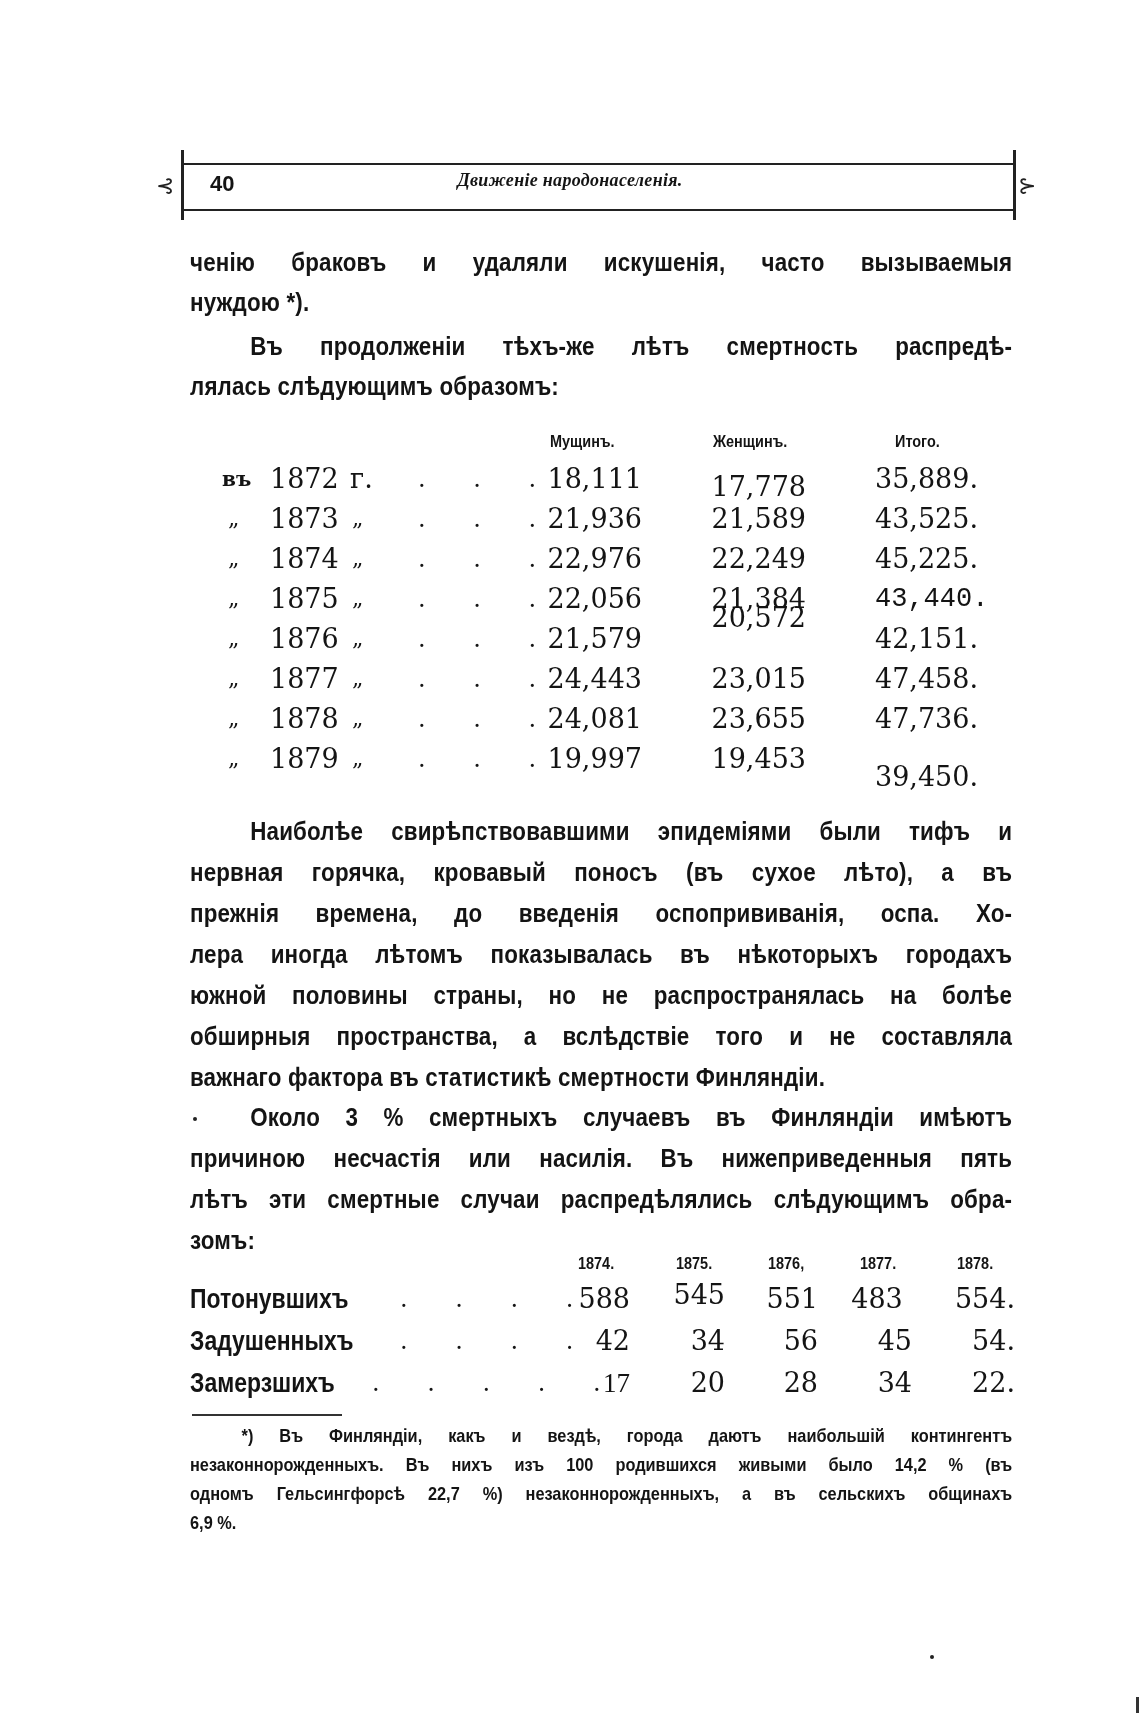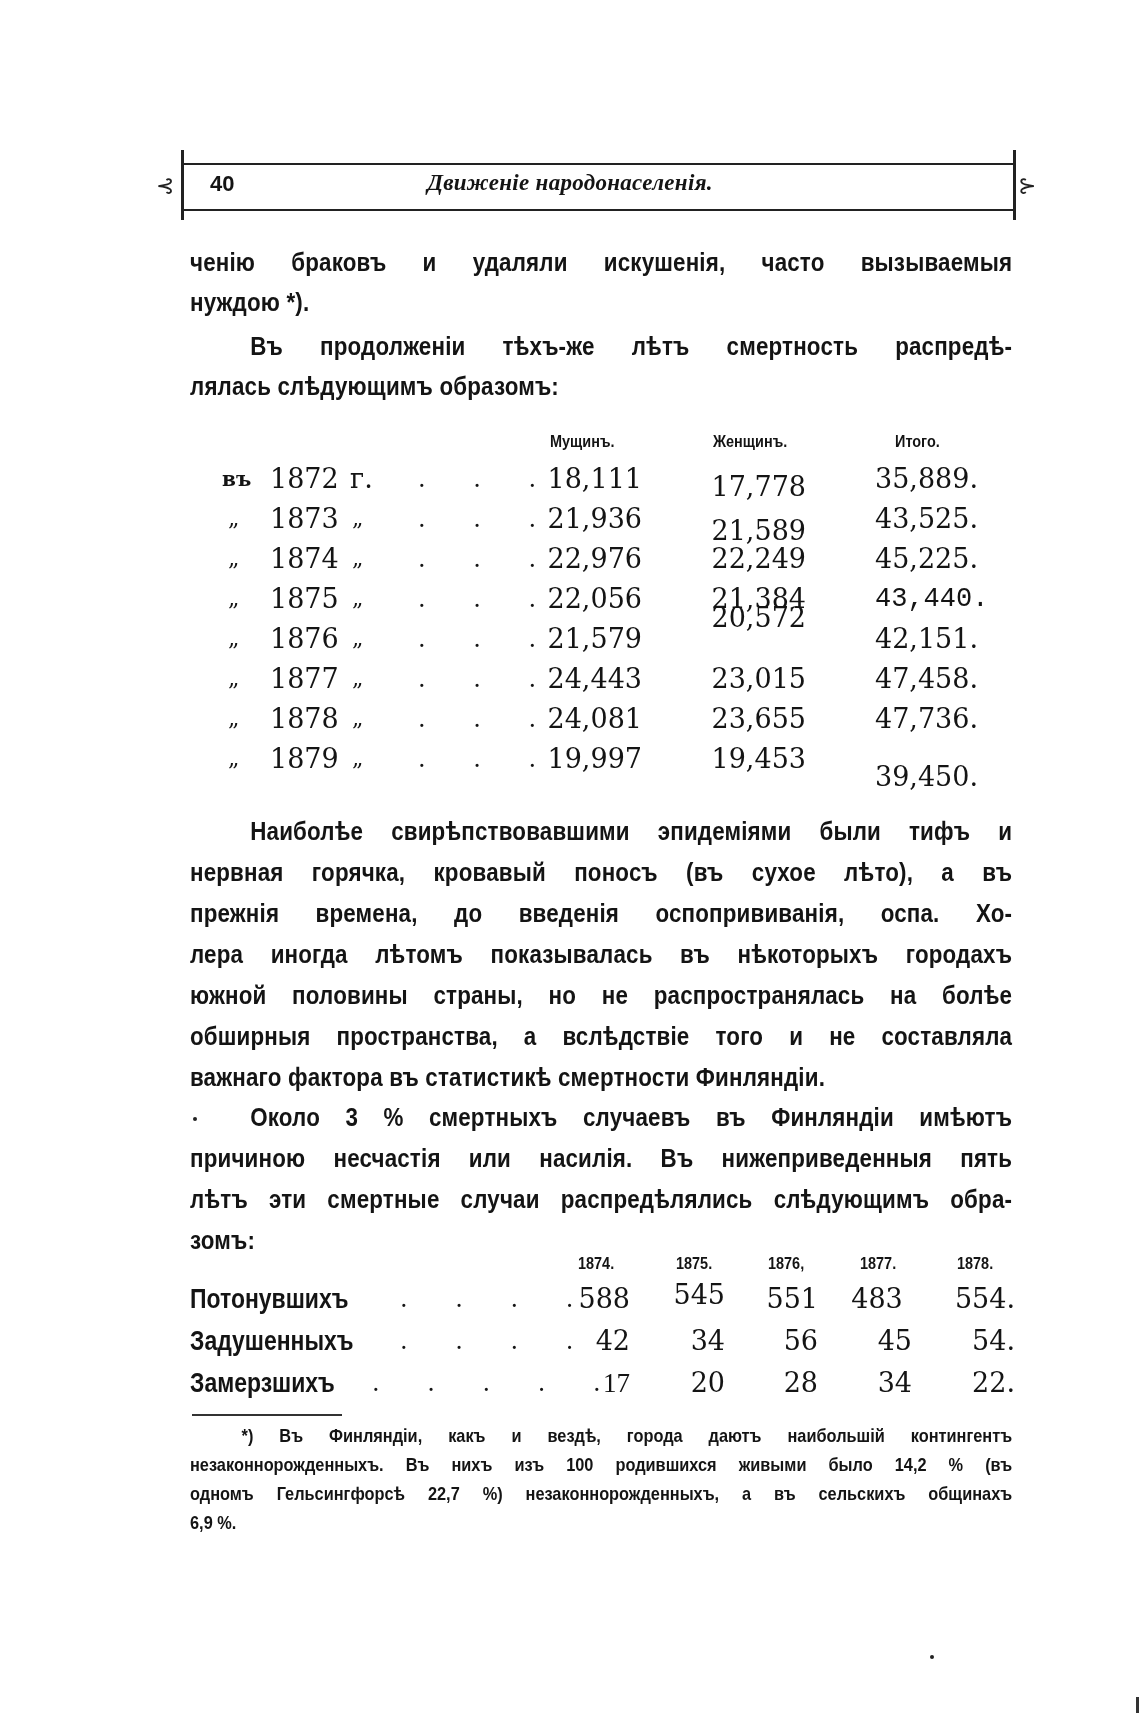--- a/index.html
+++ b/index.html
@@ -6,21 +6,21 @@
   body { width:1140px; height:1735px; position:relative; overflow:hidden;
          font-family:"DejaVu Serif", serif; color:#141414; }
   .abs { position:absolute; }
   
   .hdr-box { left:183px; top:163px; width:832px; height:44px;
              border-top:2px solid #222; border-bottom:2px solid #222; }
   .hdr-bar { top:150px; width:3px; height:70px; background:#222; }
   .orn { font-size:22px; line-height:22px; color:#222; top:175px; }
   .page-num { left:210px; top:171px; font-family:"Liberation Sans", sans-serif; font-weight:bold; font-size:22px; }
   .running-title { left:0; width:1140px; top:170px; text-align:center; font-family:"Liberation Serif", serif;
-                   font-style:italic; font-weight:bold; font-size:23px; letter-spacing:0.3px; }
+                   font-style:italic; font-weight:bold; font-size:18px; letter-spacing:0.3px; }
   
   .line { left:190px; width:822px; font-family:"Liberation Sans", sans-serif; font-weight:bold;
           font-size:26px; line-height:30px; transform:scaleX(0.86); transform-origin:left top;
           white-space:nowrap; letter-spacing:0.2px; }
   .line.just { text-align:justify; text-align-last:justify; width:956px; }
   .line.indent { text-indent:70px; }
   
   .thdr { font-family:"Liberation Sans", sans-serif; font-weight:bold; font-size:17px;
           transform:scaleX(0.85); transform-origin:left top; white-space:nowrap; }
   .cell { font-family:"DejaVu Serif", serif; font-size:27px; line-height:32px; white-space:nowrap; }
@@ -63,21 +63,21 @@
     <div class="abs cell num" style="left:520px; width:122px; top:463px;">18,111</div>
     <div class="abs cell num" style="left:684px; width:122px; top:463px;margin-top:8px;">17,778</div>
     <div class="abs cell" style="left:875px; top:463px;">35,889.</div>
   </div>
   <div>
     <div class="abs cell" style="left:228px; top:503px; font-size:22px;">„</div>
     <div class="abs cell" style="left:270px; top:503px;">1873</div>
     <div class="abs cell" style="left:352px; top:503px; font-size:22px;">„</div>
     <div class="abs cell dots" style="left:418px; top:503px;">. . .</div>
     <div class="abs cell num" style="left:520px; width:122px; top:503px;">21,936</div>
-    <div class="abs cell num" style="left:684px; width:122px; top:503px;margin-top:12px;">21,589</div>
+    <div class="abs cell num" style="left:684px; width:122px; top:503px;">21,589</div>
     <div class="abs cell" style="left:875px; top:503px;">43,525.</div>
   </div>
   <div>
     <div class="abs cell" style="left:228px; top:543px; font-size:22px;">„</div>
     <div class="abs cell" style="left:270px; top:543px;">1874</div>
     <div class="abs cell" style="left:352px; top:543px; font-size:22px;">„</div>
     <div class="abs cell dots" style="left:418px; top:543px;">. . .</div>
     <div class="abs cell num" style="left:520px; width:122px; top:543px;">22,976</div>
     <div class="abs cell num" style="left:684px; width:122px; top:543px;">22,249</div>
     <div class="abs cell" style="left:875px; top:543px;text-align:center;">45,225.</div>

